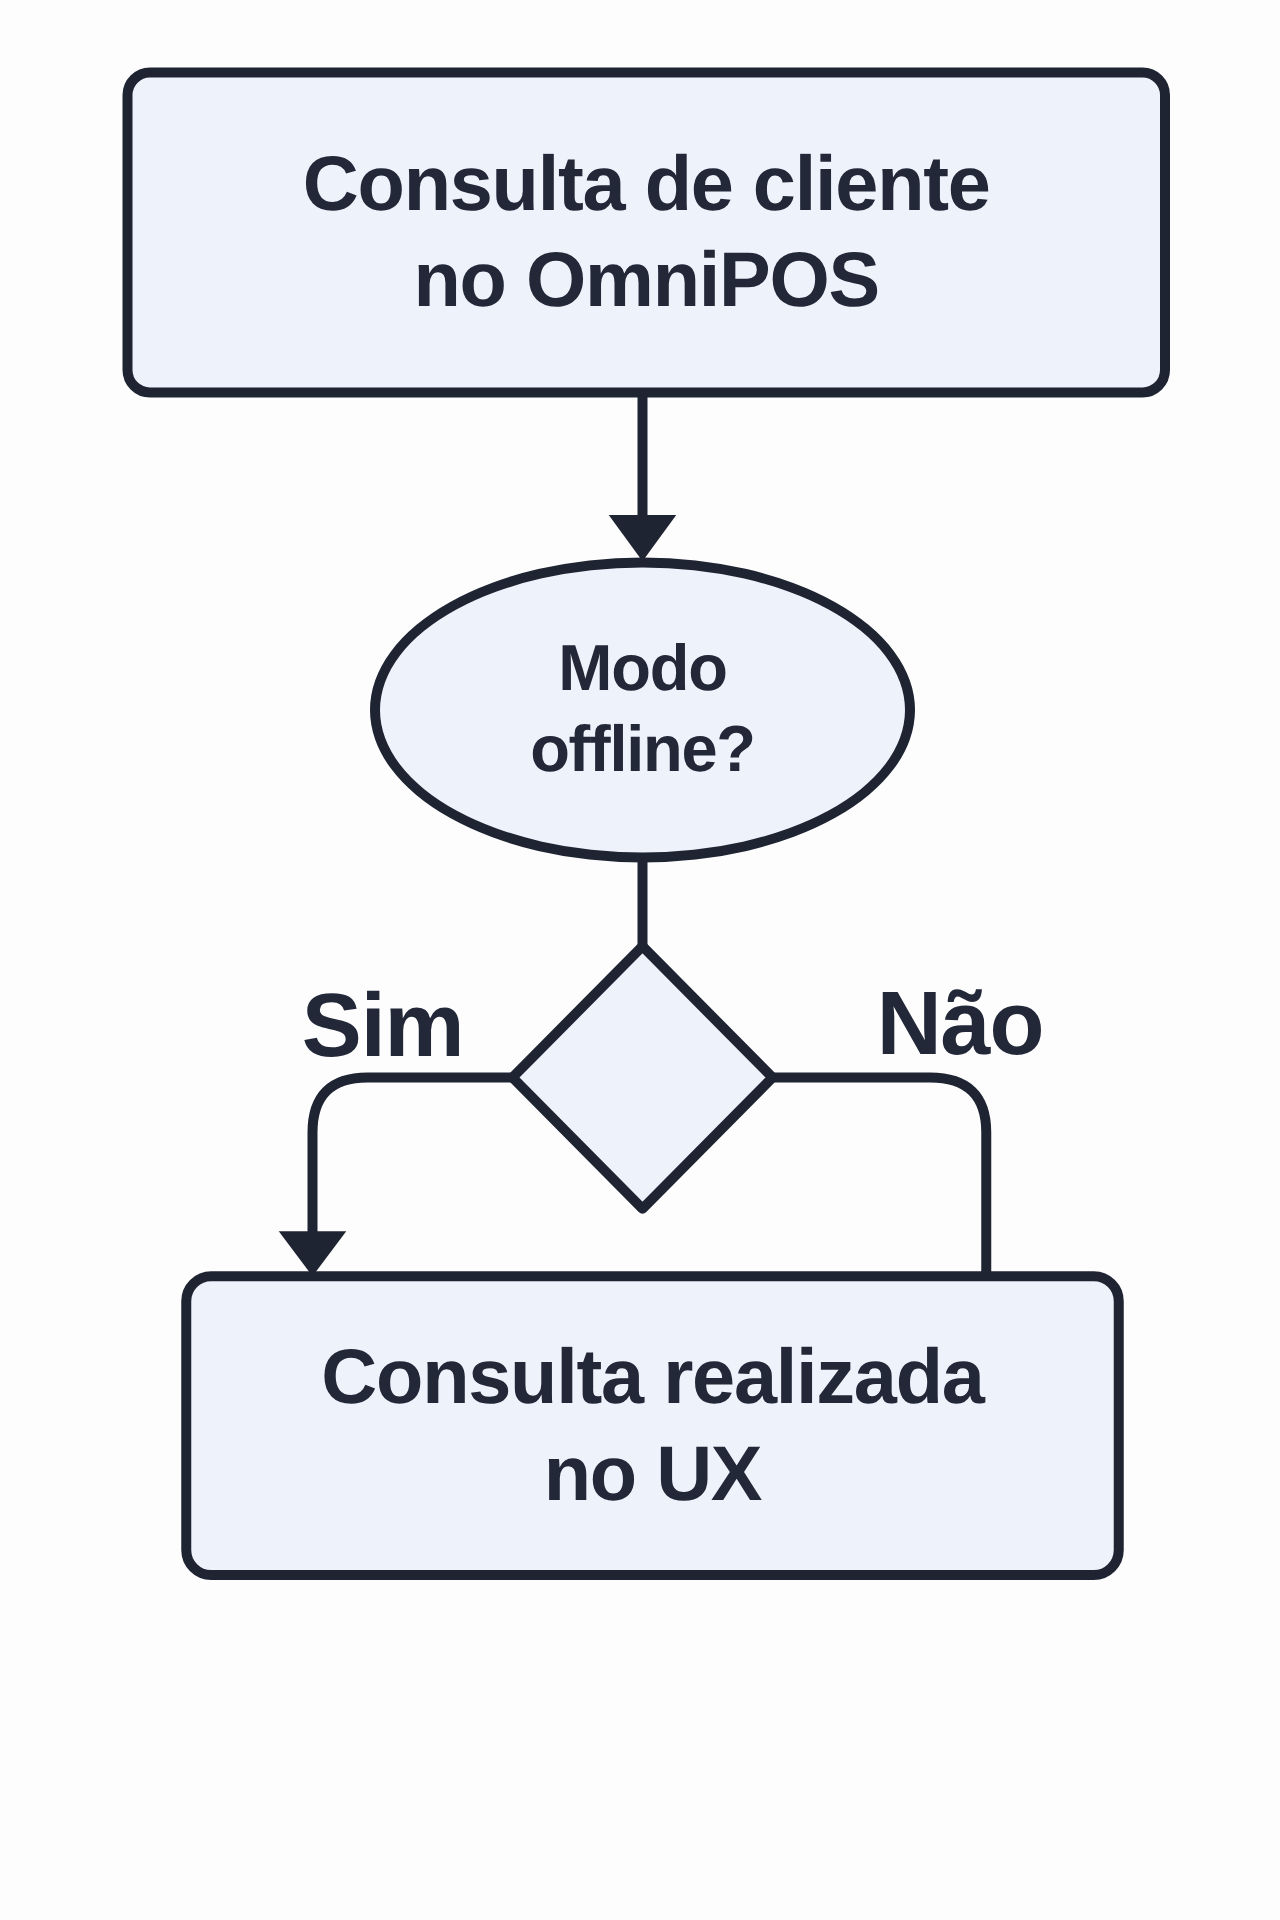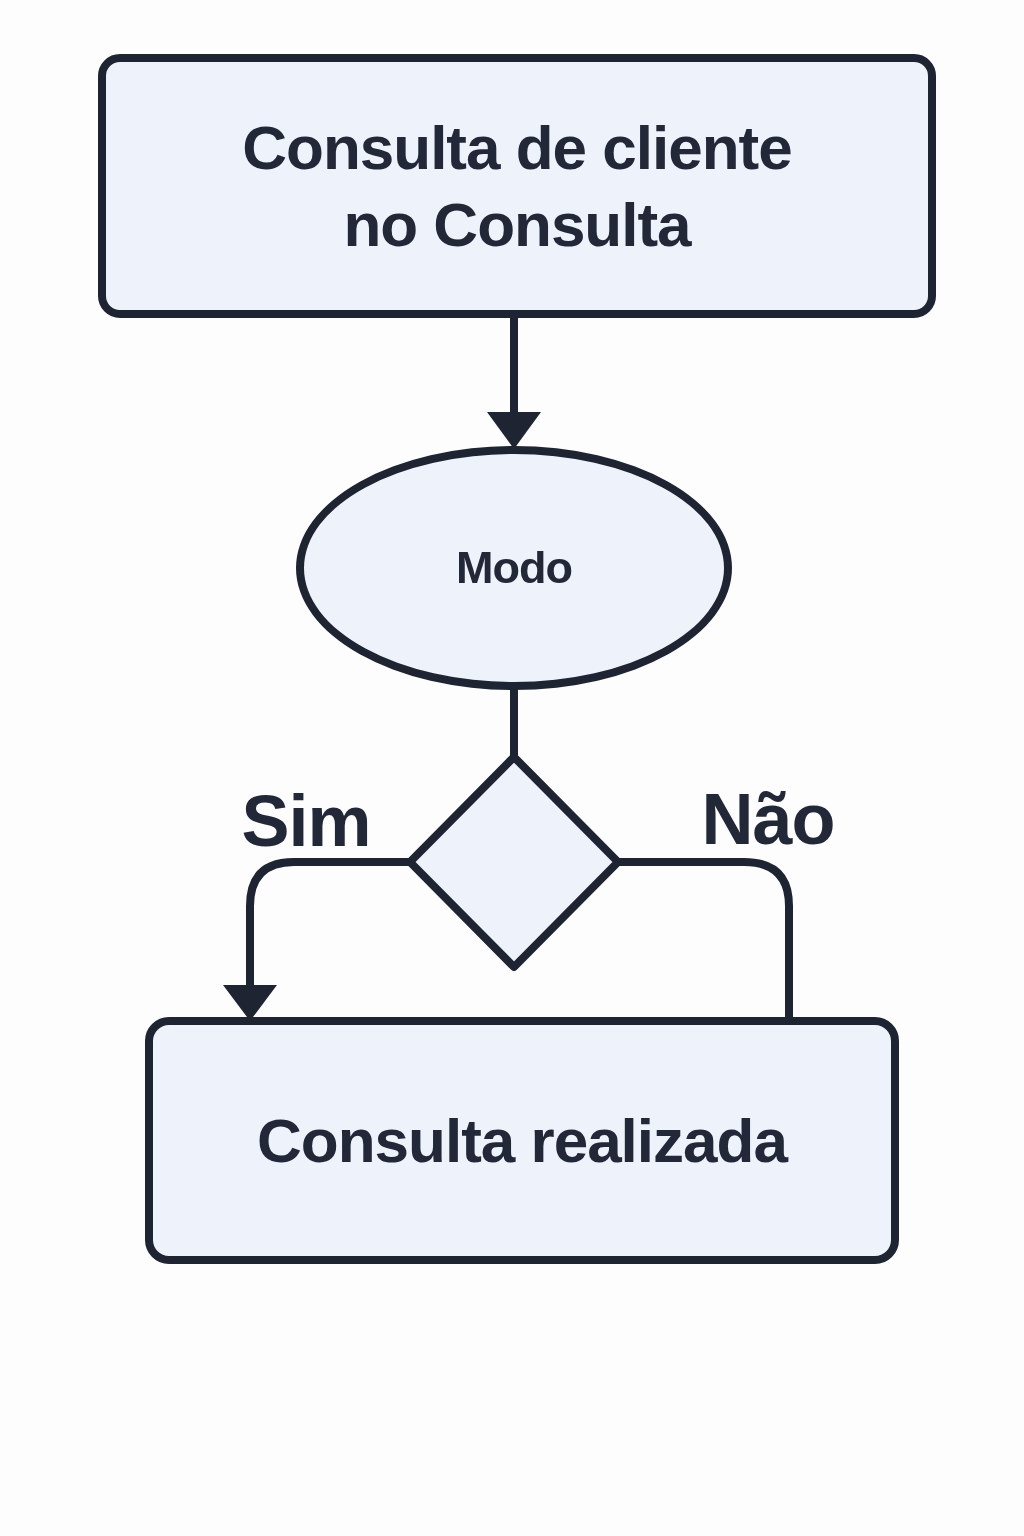--- a/index.html
+++ b/index.html
@@ -59,21 +59,21 @@
     width: 838px;
     height: 264px;
     border-radius: 22px;
   }
   .node-question {
     left: 296px;
     top: 446px;
     width: 436px;
     height: 244px;
     border-radius: 50%;
-    font-size: 45px;
+    font-size: 52px;
     line-height: 1.25;
   }
   .node-end {
     left: 145px;
     top: 1017px;
     width: 754px;
     height: 247px;
     border-radius: 24px;
   }
   .edge-label {
@@ -109,28 +109,30 @@
     <polygon class="diamond" points="514,757 618,862 514,967 410,862"></polygon>
 
     <path class="edge" d="M 410 862 H 294 Q 250 862 250 906 V 986"></path>
     <polygon class="arrowhead" points="250,1021 223,985 277,985"></polygon>
 
     <path class="edge" d="M 618 862 H 744 Q 789 862 789 906 V 1021"></path>
   </svg>
 
   <div class="node node-start">
     <div>Consulta de cliente</div>
-    <div>no Consulta</div>
+    <div>no OmniPOS</div>
   </div>
 
   <div class="node node-question">
     <div>Modo</div>
+    <div>offline?</div>
   </div>
 
   <div class="edge-label label-sim">Sim</div>
 
   <div class="edge-label label-nao">Não</div>
 
   <div class="node node-end">
     <div>Consulta realizada</div>
+    <div>no UX</div>
   </div>
 
 </div>
 
 </body></html>

